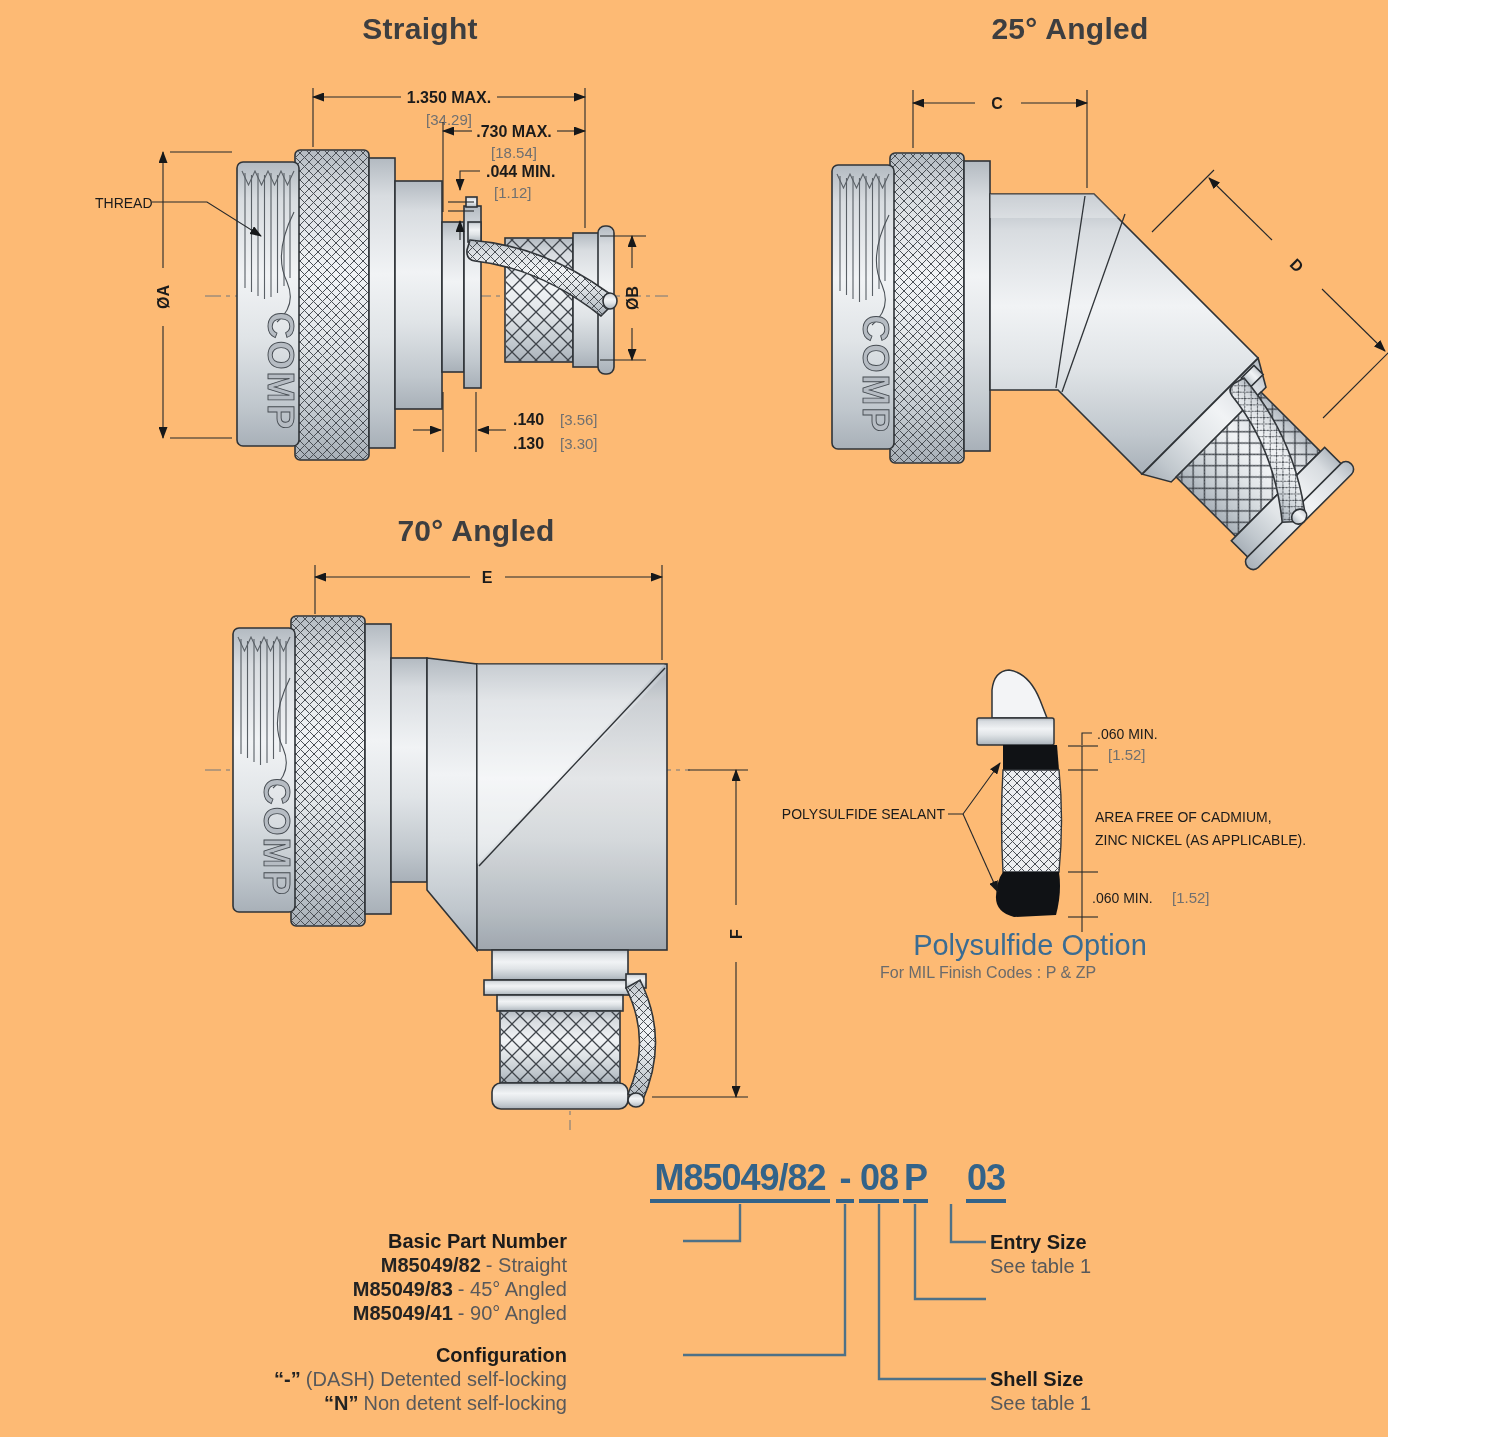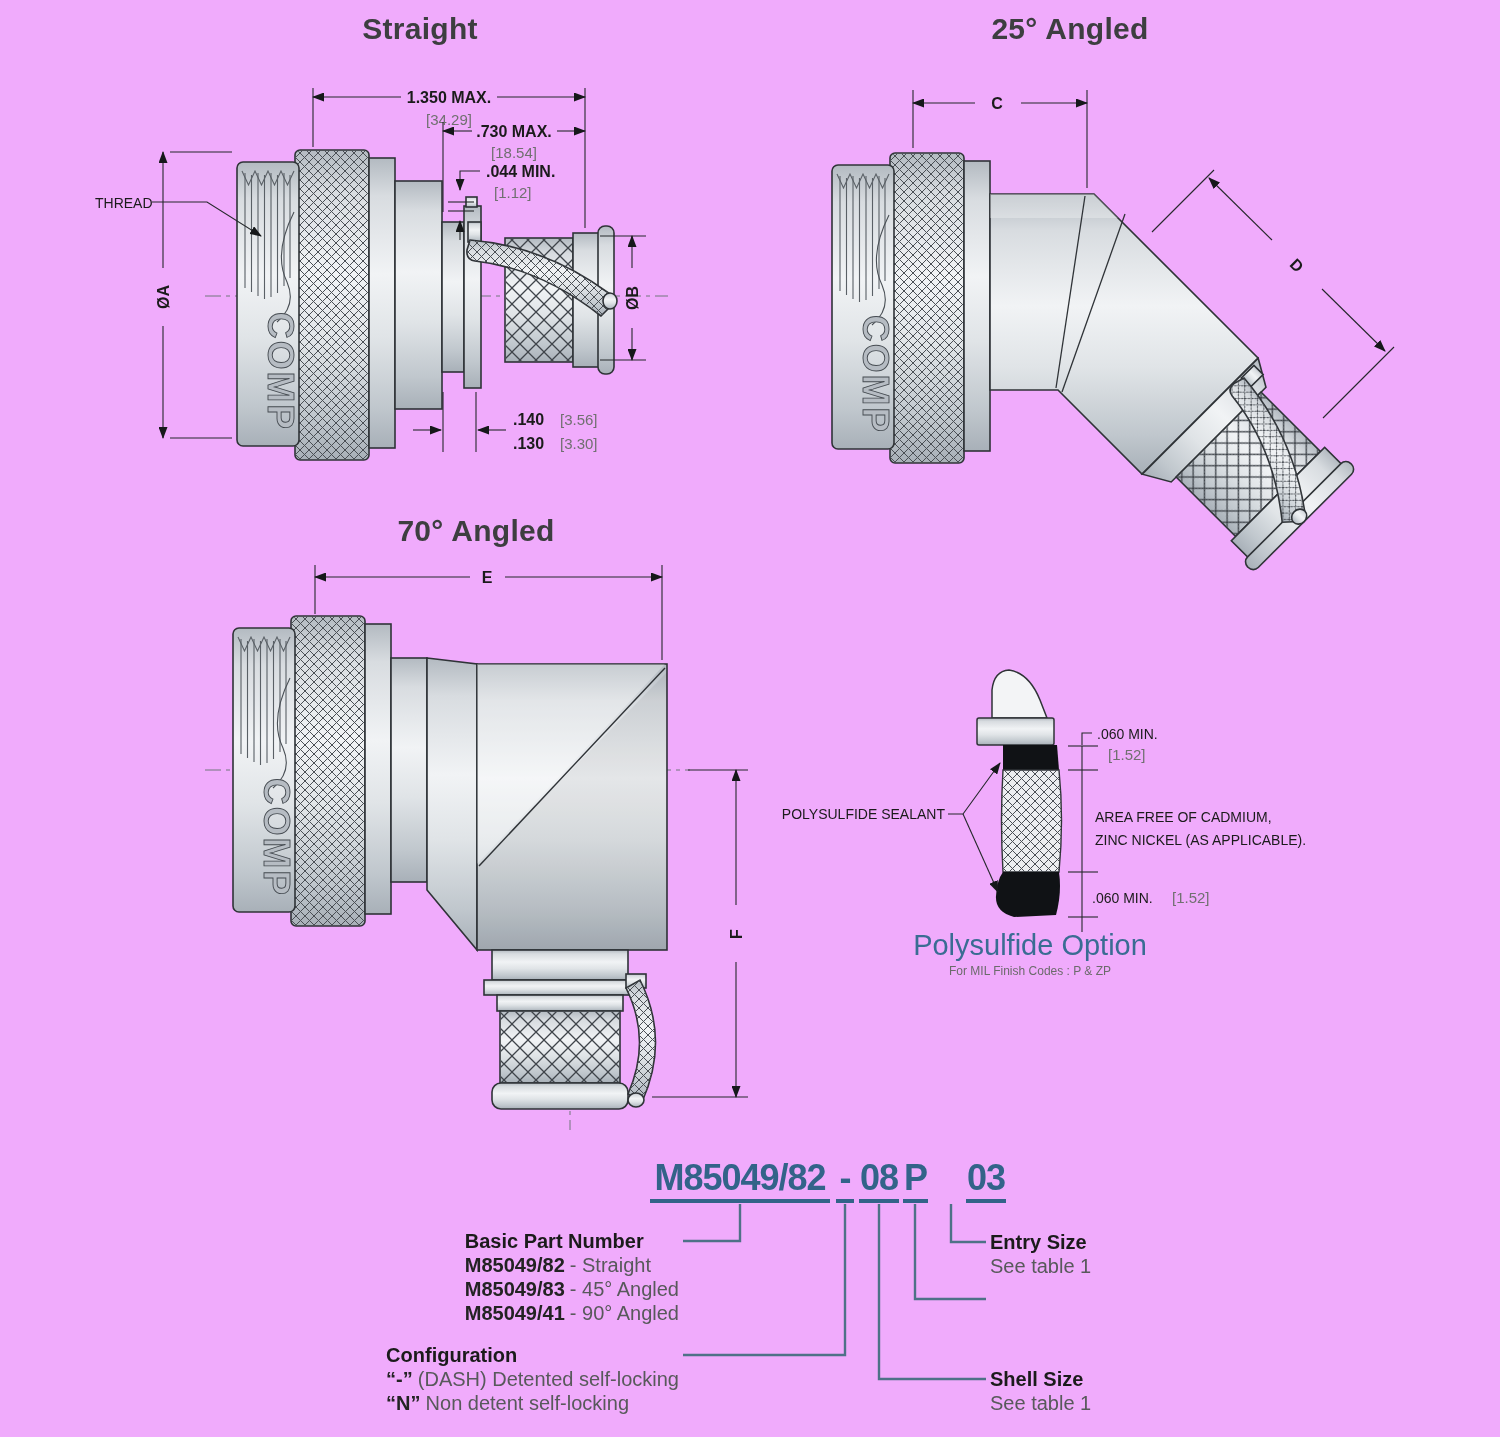--- a/index.html
+++ b/index.html
@@ -1,23 +1,23 @@
 <!DOCTYPE html>
 <html><head>
 <meta charset="utf-8">
 <style>
   html,body{margin:0;padding:0;background:#fff}
-  .canvas{position:relative;width:1500px;height:1437px;background:#f0abfc;font-family:"Liberation Sans",sans-serif;overflow:hidden}
+  .canvas{position:relative;width:1388px;height:1437px;background:#fdba74;font-family:"Liberation Sans",sans-serif;overflow:hidden}
   .abs{position:absolute}
   .sec-title{font-size:30px;font-weight:bold;color:#3d3e40;text-align:center;letter-spacing:.3px}
   .poly-title{font-size:29px;font-weight:normal;color:#3a6c93;text-align:center}
-  .poly-sub{font-size:12px;color:#6b6b6b;text-align:center}
+  .poly-sub{font-size:16px;color:#6b6b6b;text-align:left}
   .pnseg{position:absolute;top:1158px;font-size:36px;font-weight:bold;color:#336389;letter-spacing:-1px;text-align:center;line-height:40px;padding-bottom:1px;border-bottom:4px solid #336389;white-space:nowrap}
   .lblgrp{position:absolute;line-height:24px;font-size:20px;white-space:nowrap}
-  .ra{text-align:left}
+  .ra{text-align:right}
   .b{font-weight:bold;color:#1b1b1b}
   .g{color:#58595b}
   .n{font-weight:bold;color:#232323}
   .desc{margin-left:5px}
   svg text{font-family:"Liberation Sans",sans-serif}
   .pt{fill:url(#met);stroke:#2f3337;stroke-width:1.6}
   .dl{stroke:#25282b;stroke-width:1.1;fill:none}
   .ldr{stroke:#25282b;stroke-width:1.1;fill:none}
   .cl{stroke:#70767c;stroke-width:1;fill:none;stroke-dasharray:16 5 4 5}
   .dt{font-size:16px;font-weight:600;fill:#1b1b1b}

